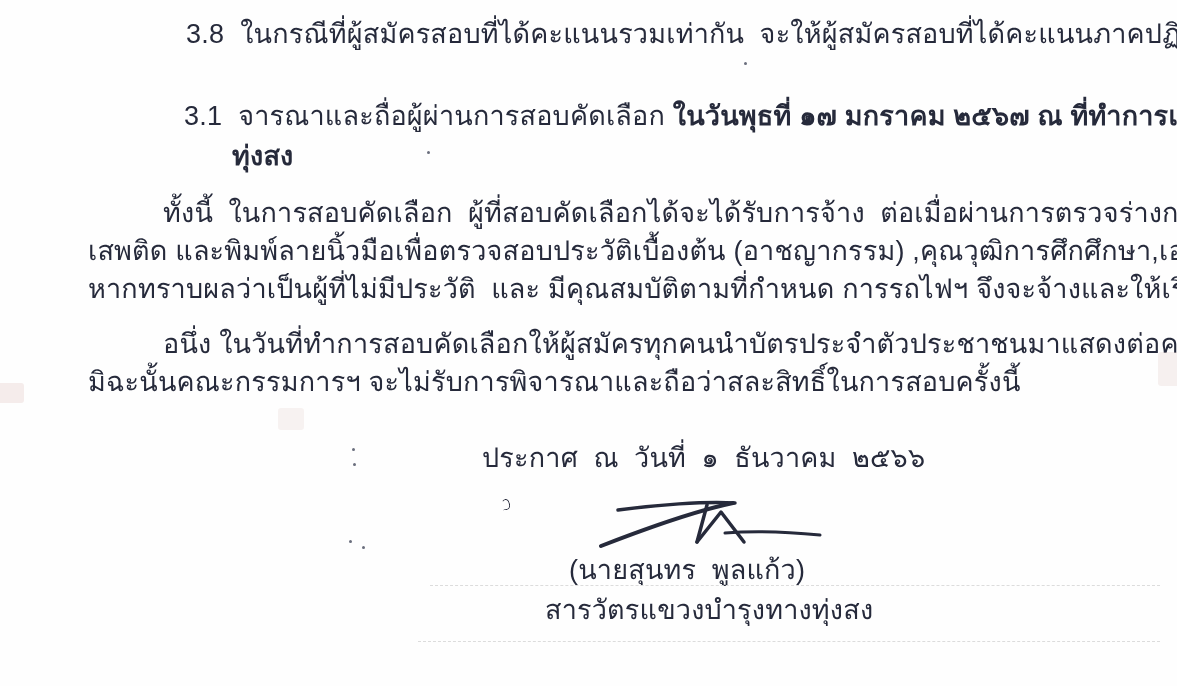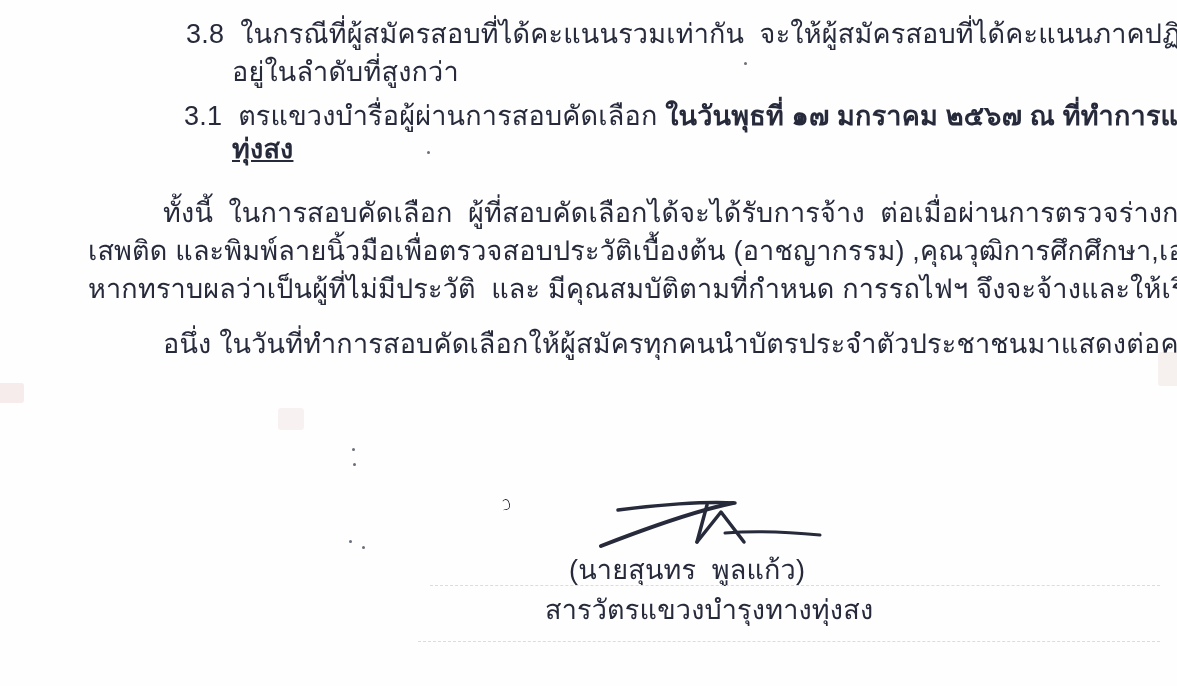--- a/index.html
+++ b/index.html
@@ -35,31 +35,32 @@
     border-left-color:transparent;
     transform:rotate(-12deg);
   }
 </style>
 </head>
 <body>
 
 <div class="page">
 
   <div class="tl" style="left:186px; top:20px;"><span class="num">3.8</span><span class="gap"></span><span>ในกรณีที่ผู้สมัครสอบที่ได้คะแนนรวมเท่ากัน  จะให้ผู้สมัครสอบที่ได้คะแนนภาคปฏิบัติมากกว่าเป็นผู้ที่</span></div>
-  <div class="tl" style="left:232px; top:58px;">อยู่ในลำดับที่สูงกว่า</div>
 
-  <div class="tl" style="left:184px; top:102px;"><span class="num">3.1</span><span class="gap"></span><span>ตรแขวงบำรื่อผู้ผ่านการสอบคัดเลือก </span><span class="bold">ในวันพุธที่ ๑๗ มกราคม ๒๕๖๗ ณ ที่ทำการแขวงบำรุงทาง</span></div>
-  <div class="tl bold" style="left:232px; top:135px;text-decoration:underline;">ทุ่งสง</div>
+  <div class="tl" style="left:184px; top:102px;"><span class="num">3.1</span><span class="gap"></span><span>จารณาและถื่อผู้ผ่านการสอบคัดเลือก </span><span class="bold">ในวันพุธที่ ๑๗ มกราคม ๒๕๖๗ ณ ที่ทำการแขวงบำรุงทาง</span></div>
+  <div class="tl bold" style="left:232px; top:142px;">ทุ่งสง</div>
 
   <div class="tl" style="left:163px; top:199px;">ทั้งนี้  ในการสอบคัดเลือก  ผู้ที่สอบคัดเลือกได้จะได้รับการจ้าง  ต่อเมื่อผ่านการตรวจร่างกายต้องไม่พบสาร</div>
   <div class="tl" style="left:88px; top:237px;">เสพติด และพิมพ์ลายนิ้วมือเพื่อตรวจสอบประวัติเบื้องต้น (อาชญากรรม) ,คุณวุฒิการศึกศึกษา,เอกสารสำคัญทางทหาร</div>
   <div class="tl" style="left:88px; top:275px;">หากทราบผลว่าเป็นผู้ที่ไม่มีประวัติ  และ มีคุณสมบัติตามที่กำหนด การรถไฟฯ จึงจะจ้างและให้เริ่มทำงาน</div>
 
   <div class="tl" style="left:163px; top:330px;">อนึ่ง ในวันที่ทำการสอบคัดเลือกให้ผู้สมัครทุกคนนำบัตรประจำตัวประชาชนมาแสดงต่อคณะกรรมการฯ ด้วย</div>
+  <div class="tl" style="left:88px; top:368px;">มิฉะนั้นคณะกรรมการฯ จะไม่รับการพิจารณาและถือว่าสละสิทธิ์ในการสอบครั้งนี้</div>
 
+  <div class="tl" style="left:482px; top:444px;">ประกาศ  ณ  วันที่  ๑  ธันวาคม  ๒๕๖๖</div>
 
   <svg class="sig-svg" width="330" height="64" viewBox="0 0 330 64">
     <g fill="none" stroke="#262a3b" stroke-linecap="round" stroke-linejoin="round">
       <path d="M26 50 C 62 36, 120 15, 158 7" stroke-width="4"></path>
       <path d="M43 14 C 80 9, 130 5, 160 7" stroke-width="3.5"></path>
       <path d="M132 9 L 122 46" stroke-width="3.5"></path>
       <path d="M122 46 L 146 16 L 169 46" stroke-width="3.5"></path>
       <path d="M150 37 C 185 34, 215 36, 245 39" stroke-width="3"></path>
     </g>
   </svg>

